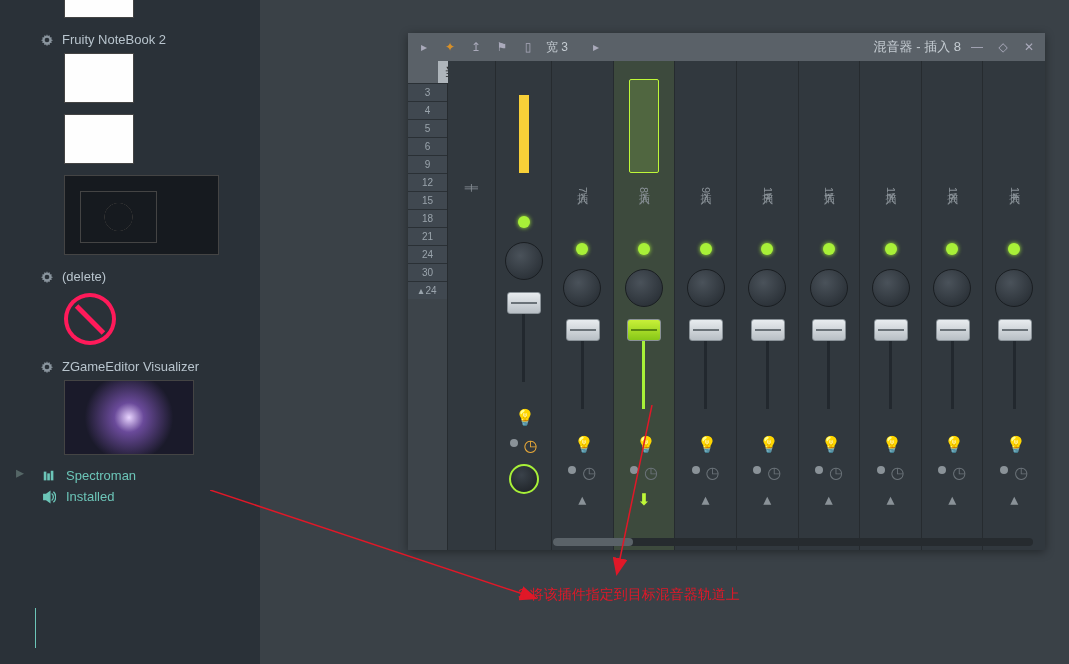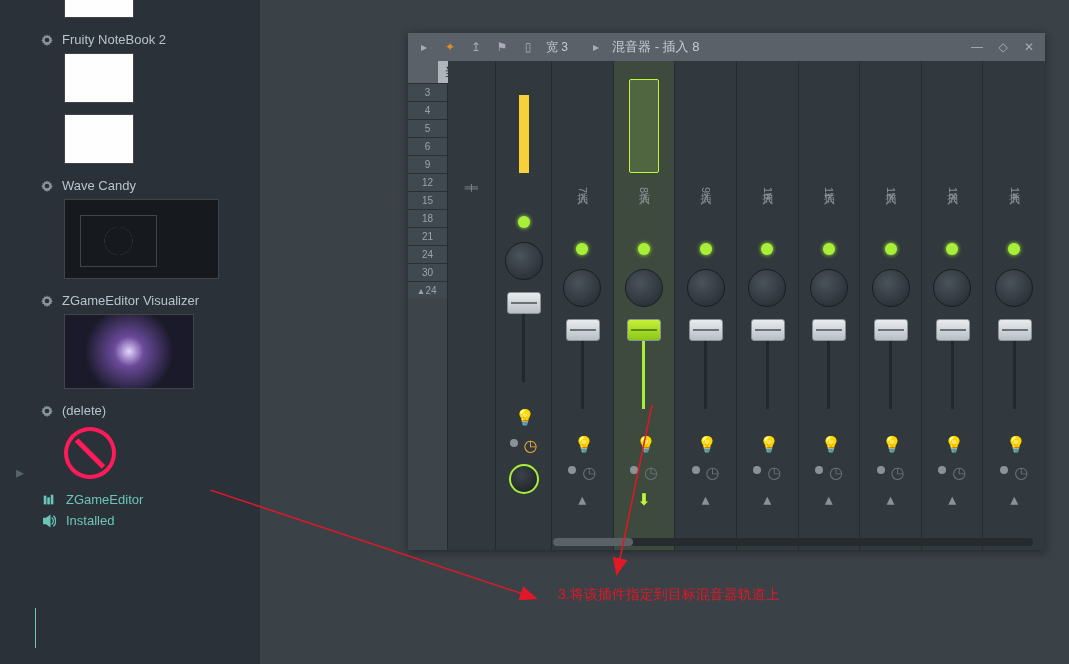--- a/index.html
+++ b/index.html
@@ -28,21 +28,21 @@
 .tree-item { display: flex; align-items: center; gap: 10px; color: #6cc5b8; font-size: 13px; padding: 3px 0; cursor: pointer; }
 .tree-line { position: absolute; left: 35px; top: 608px; width: 1px; height: 40px; background: #6cc5b8; }
 .tree-icon { width: 14px; height: 14px; }
 
 
 .mixer-window { position: absolute; left: 408px; top: 33px; width: 637px; height: 517px; background: #3d444a; border-radius: 2px; box-shadow: 0 2px 10px rgba(0,0,0,0.4); }
 .mixer-titlebar { height: 28px; background: #5a6168; display: flex; align-items: center; padding: 0 8px; gap: 8px; color: #c5ccd2; font-size: 12px; }
 .titlebar-left { display: flex; align-items: center; gap: 10px; }
 .titlebar-icon { width: 16px; height: 16px; display: inline-flex; align-items: center; justify-content: center; color: #aab; }
 .titlebar-icon.active { color: #d89028; }
-.titlebar-title { flex: 1; text-align: left; font-size: 13px; }
+.titlebar-title { flex: 1; text-align: right; font-size: 13px; }
 .titlebar-right { display: flex; align-items: center; gap: 10px; }
 
 .mixer-body { display: flex; height: calc(100% - 28px); background: #31383e; padding: 0; }
 
 
 .numbers-col { width: 40px; background: #3d444a; border-right: 1px solid #262b2f; display: flex; flex-direction: column; padding-top: 22px; }
 .num-btn { height: 18px; color: #9aa4ac; font-size: 10px; text-align: center; line-height: 18px; border-top: 1px solid #2a3035; cursor: pointer; background: #404850; }
 .num-btn.has-up { display:flex; align-items:center; justify-content:center; gap:2px; }
 .header-row { position: absolute; top: 28px; left: 0; right: 0; height: 22px; background: #5a6168; display: flex; }
 .header-current { width: 40px; }
@@ -88,21 +88,21 @@
 .send-arrow { width: 16px; height: 16px; color: #8a9298; margin: 8px 0; cursor: pointer; display:flex; align-items:center; justify-content:center; }
 .send-arrow.down { color: #bff838; }
 
 .tracks-area { flex: 1; display: flex; overflow: hidden; }
 
 
 .mixer-scrollbar { position: absolute; bottom: 4px; left: 145px; right: 12px; height: 8px; background: #262b2f; border-radius: 4px; }
 .scroll-thumb { position: absolute; left: 0; width: 80px; height: 8px; background: #5a6268; border-radius: 4px; cursor: pointer; }
 
 
-.annotation { position: absolute; left: 558px; top: 586px; color: #e01828; font-size: 14px; font-weight: 500; }
+.annotation { position: absolute; left: 518px; top: 586px; color: #e01828; font-size: 14px; font-weight: 500; }
 
 .arrow1 { position: absolute; left: 210px; top: 490px; width: 340px; height: 115px; pointer-events: none; }
 .arrow2 { position: absolute; left: 612px; top: 405px; width: 45px; height: 175px; pointer-events: none; }
 </style>
 </head>
 <body>
 
 <div class="sidebar">
   <div class="expand-handle">▸</div>
   <div class="plugin-list">
@@ -123,66 +123,58 @@
       <div class="thumbnail thumb-white"></div>
     </div>
 
     <div class="plugin-item">
       <div class="thumbnail thumb-white"></div>
     </div>
 
 
 
     <div class="plugin-item">
+      <div class="thumbnail thumb-wave"></div>
+    </div>
+
+    <div class="plugin-item">
       <div class="plugin-header">
         <span class="gear-icon">
             <svg viewBox="0 0 24 24">
               <path d="M12,8a4,4 0 1,0 0,8a4,4 0 1,0 0,-8M12,2l1.5,3l3-1l0.5,3.3l3.3,0.5l-1,3l3,1.5l-3,1.5l1,3l-3.3,0.5l-0.5,3.3l-3-1l-1.5,3l-1.5-3l-3,1l-0.5-3.3l-3.3-0.5l1-3l-3-1.5l3-1.5l-1-3l3.3-0.5l0.5-3.3l3,1z"></path>
             </svg>
           </span>
-        <span>Wave Candy</span>
-      </div>
-      <div class="thumbnail thumb-wave"></div>
+        <span>(delete)</span>
+      </div>
+      <div class="thumb-delete" style="position:relative"></div>
     </div>
 
     <div class="plugin-item">
       <div class="plugin-header">
         <span class="gear-icon">
             <svg viewBox="0 0 24 24">
               <path d="M12,8a4,4 0 1,0 0,8a4,4 0 1,0 0,-8M12,2l1.5,3l3-1l0.5,3.3l3.3,0.5l-1,3l3,1.5l-3,1.5l1,3l-3.3,0.5l-0.5,3.3l-3-1l-1.5,3l-1.5-3l-3,1l-0.5-3.3l-3.3-0.5l1-3l-3-1.5l3-1.5l-1-3l3.3-0.5l0.5-3.3l3,1z"></path>
             </svg>
           </span>
         <span>ZGameEditor Visualizer</span>
       </div>
       <div class="thumbnail thumb-zgame"></div>
     </div>
 
-    <div class="plugin-item">
-      <div class="plugin-header">
-        <span class="gear-icon">
-            <svg viewBox="0 0 24 24">
-              <path d="M12,8a4,4 0 1,0 0,8a4,4 0 1,0 0,-8M12,2l1.5,3l3-1l0.5,3.3l3.3,0.5l-1,3l3,1.5l-3,1.5l1,3l-3.3,0.5l-0.5,3.3l-3-1l-1.5,3l-1.5-3l-3,1l-0.5-3.3l-3.3-0.5l1-3l-3-1.5l3-1.5l-1-3l3.3-0.5l0.5-3.3l3,1z"></path>
-            </svg>
-          </span>
-        <span>(delete)</span>
-      </div>
-      <div class="thumb-delete" style="position:relative"></div>
-    </div>
-
   </div>
 
   <div class="tree-line"></div>
   <div class="tree-items">
     <div class="tree-item">
       <svg class="tree-icon" viewBox="0 0 16 16" fill="#6cc5b8">
           <rect x="2" y="3" width="3" height="10"></rect>
           <rect x="6" y="5" width="3" height="8"></rect>
           <rect x="10" y="2" width="3" height="11"></rect>
         </svg>
-      <span>ZGameEditor</span>
+      <span>Spectroman</span>
     </div>
     <div class="tree-item">
       <svg class="tree-icon" viewBox="0 0 16 16" fill="#6cc5b8">
           <path d="M2,5h3l4-3v12l-4-3H2zM11,4a5,5 0 0,1 0,8M13,2a8,8 0 0,1 0,12" stroke="#6cc5b8" stroke-width="1.5" fill="none"></path>
           <path d="M2,5h3l4-3v12l-4-3H2z" fill="#6cc5b8"></path>
         </svg>
       <span>Installed</span>
     </div>
   </div>
 </div>

